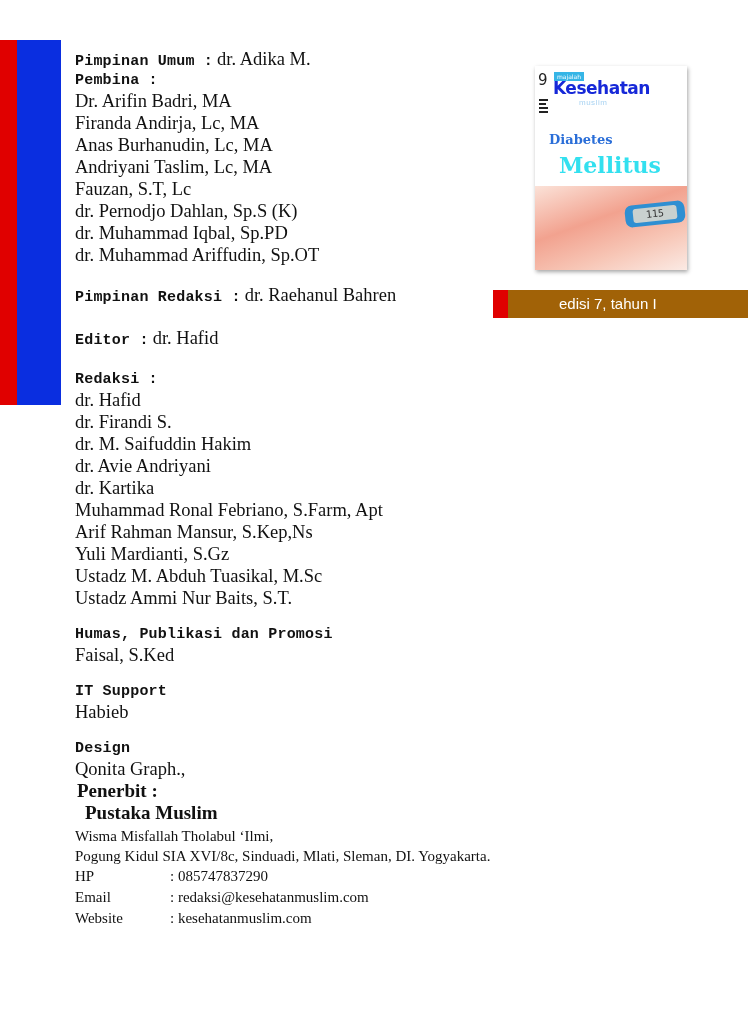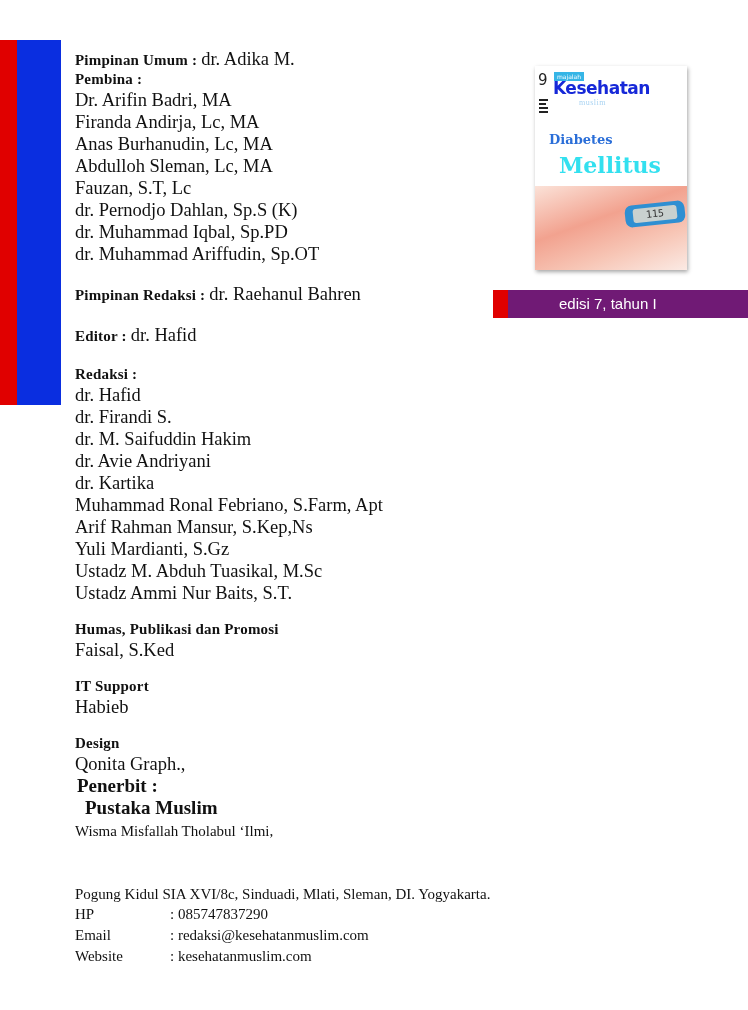--- a/index.html
+++ b/index.html
@@ -5,70 +5,70 @@
     html, body { margin: 0; padding: 0; }
     body {
       width: 748px; height: 1010px; position: relative; overflow: hidden;
       background: #ffffff; color: #111;
       font-family: "Liberation Serif", serif;
     }
     .bar-red { position: absolute; left: 0; top: 40px; width: 17px; height: 365px; background: #e00000; }
     .bar-blue { position: absolute; left: 17px; top: 40px; width: 44px; height: 365px; background: #0a2ee0; }
 
     .content { position: absolute; left: 75px; top: 50px; width: 470px; }
-    .lbl { font-family: Liberation Serif, serif; font-weight: bold; font-size: 15px; letter-spacing: 0.2px; }
+    .lbl { font-family: Liberation Mono, monospace; font-weight: bold; font-size: 15px; letter-spacing: 0.2px; }
     .val { font-family: "Liberation Serif", serif; font-size: 18.5px; }
     .line { line-height: 22px; white-space: nowrap; }
     .head { line-height: 19px; white-space: nowrap; }
     .gap { height: 18px; }
     .gap-s { height: 16px; }
     .big { font-family: Liberation Serif, serif; font-weight: bold; font-size: 19px; line-height: 22px; }
-    .addr { font-size: 15px; line-height: 20px; white-space: nowrap; margin-top: 43px; }
+    .addr { font-size: 15px; line-height: 20px; white-space: nowrap; }
     .contact-row { display: flex; font-size: 15px; line-height: 21px; }
     .contact-row .k { width: 95px; }
 
     .cover {
       position: absolute; left: 535px; top: 66px; width: 152px; height: 204px;
       background: #fff; box-shadow: 1px 2px 4px rgba(0,0,0,0.35); overflow: hidden;
     }
     .cover .issue { position: absolute; left: 3px; top: 5px; font-family: "DejaVu Sans", sans-serif; font-size: 15px; color: #222; }
     .cover .menu-icon { position: absolute; left: 4px; top: 33px; width: 9px; }
     .cover .menu-icon span { display: block; height: 2px; background: #222; margin-bottom: 2px; }
     .cover .menu-icon span:nth-child(2){ width: 7px; }
     .cover .tag { position: absolute; left: 19px; top: 6px; background: #36b5e6; color: #fff; font-size: 6px; padding: 1px 3px; font-family: "DejaVu Sans", sans-serif; }
     .cover .mast { position: absolute; left: 18px; top: 12px; font-family: "DejaVu Sans", sans-serif; font-weight: bold; font-size: 17px; color: #1628d8; letter-spacing: -0.5px; }
-    .cover .mast-sub { position: absolute; left: 44px; top: 32px; font-family: Liberation Serif, serif; font-size: 8px; color: #a9d3f2; letter-spacing: 0.5px; }
+    .cover .mast-sub { position: absolute; left: 44px; top: 32px; font-family: Liberation Sans, sans-serif; font-size: 8px; color: #a9d3f2; letter-spacing: 0.5px; }
     .cover .t1 { position: absolute; left: 14px; top: 66px; font-family: "DejaVu Serif", serif; font-weight: bold; font-size: 13px; color: #2a6ed8; }
     .cover .t2 { position: absolute; left: 24px; top: 86px; font-family: "DejaVu Serif", serif; font-weight: bold; font-size: 22px; color: #33e0ef; }
     .cover .photo { position: absolute; left: 0; top: 120px; width: 152px; height: 84px;
       background: linear-gradient(160deg, #fbe2d8 0%, #f2a28f 40%, #f7c6b6 70%, #fbeae4 100%); }
     .cover .meter { position: absolute; left: 90px; top: 137px; width: 60px; height: 22px; border-radius: 7px; background: #2f8fd2; transform: rotate(-6deg); }
     .cover .meter .screen { position: absolute; left: 8px; top: 4px; width: 44px; height: 14px; background: #c9d1cf; border-radius: 3px; font-size: 10px; font-family: "DejaVu Sans Mono", monospace; text-align: center; line-height: 14px; color: #333; }
 
-    .edition { position: absolute; left: 493px; top: 290px; width: 255px; height: 28px; background: #701a75; }
+    .edition { position: absolute; left: 493px; top: 290px; width: 255px; height: 28px; background: #a16207; }
     .edition .red { position: absolute; left: 0; top: 0; width: 15px; height: 28px; background: #e00000; }
     .edition .txt { position: absolute; left: 66px; top: 0; line-height: 28px; color: #fff; font-family: "Liberation Sans", sans-serif; font-size: 15px; }
   </style>
 </head>
 <body>
 
 <div class="bar-red"></div>
 <div class="bar-blue"></div>
 
 <div class="content">
   <div class="head">
     <span class="lbl">Pimpinan Umum :</span>
     <span class="val">dr. Adika M.</span>
   </div>
   <div class="head lbl">Pembina :</div>
   <div>
     <div class="line val">Dr. Arifin Badri, MA</div>
     <div class="line val">Firanda Andirja, Lc, MA</div>
     <div class="line val">Anas Burhanudin, Lc, MA</div>
-    <div class="line val">Abdulloh Sleman, Lc, MA</div>
+    <div class="line val">Andriyani Taslim, Lc, MA</div>
     <div class="line val">Fauzan, S.T, Lc</div>
     <div class="line val">dr. Pernodjo Dahlan, Sp.S (K)</div>
     <div class="line val">dr. Muhammad Iqbal, Sp.PD</div>
     <div class="line val">dr. Muhammad Ariffudin, Sp.OT</div>
   </div>
 
   <div class="gap"></div>
   <div class="line">
     <span class="lbl">Pimpinan Redaksi :</span>
     <span class="val">dr. Raehanul Bahren</span>

